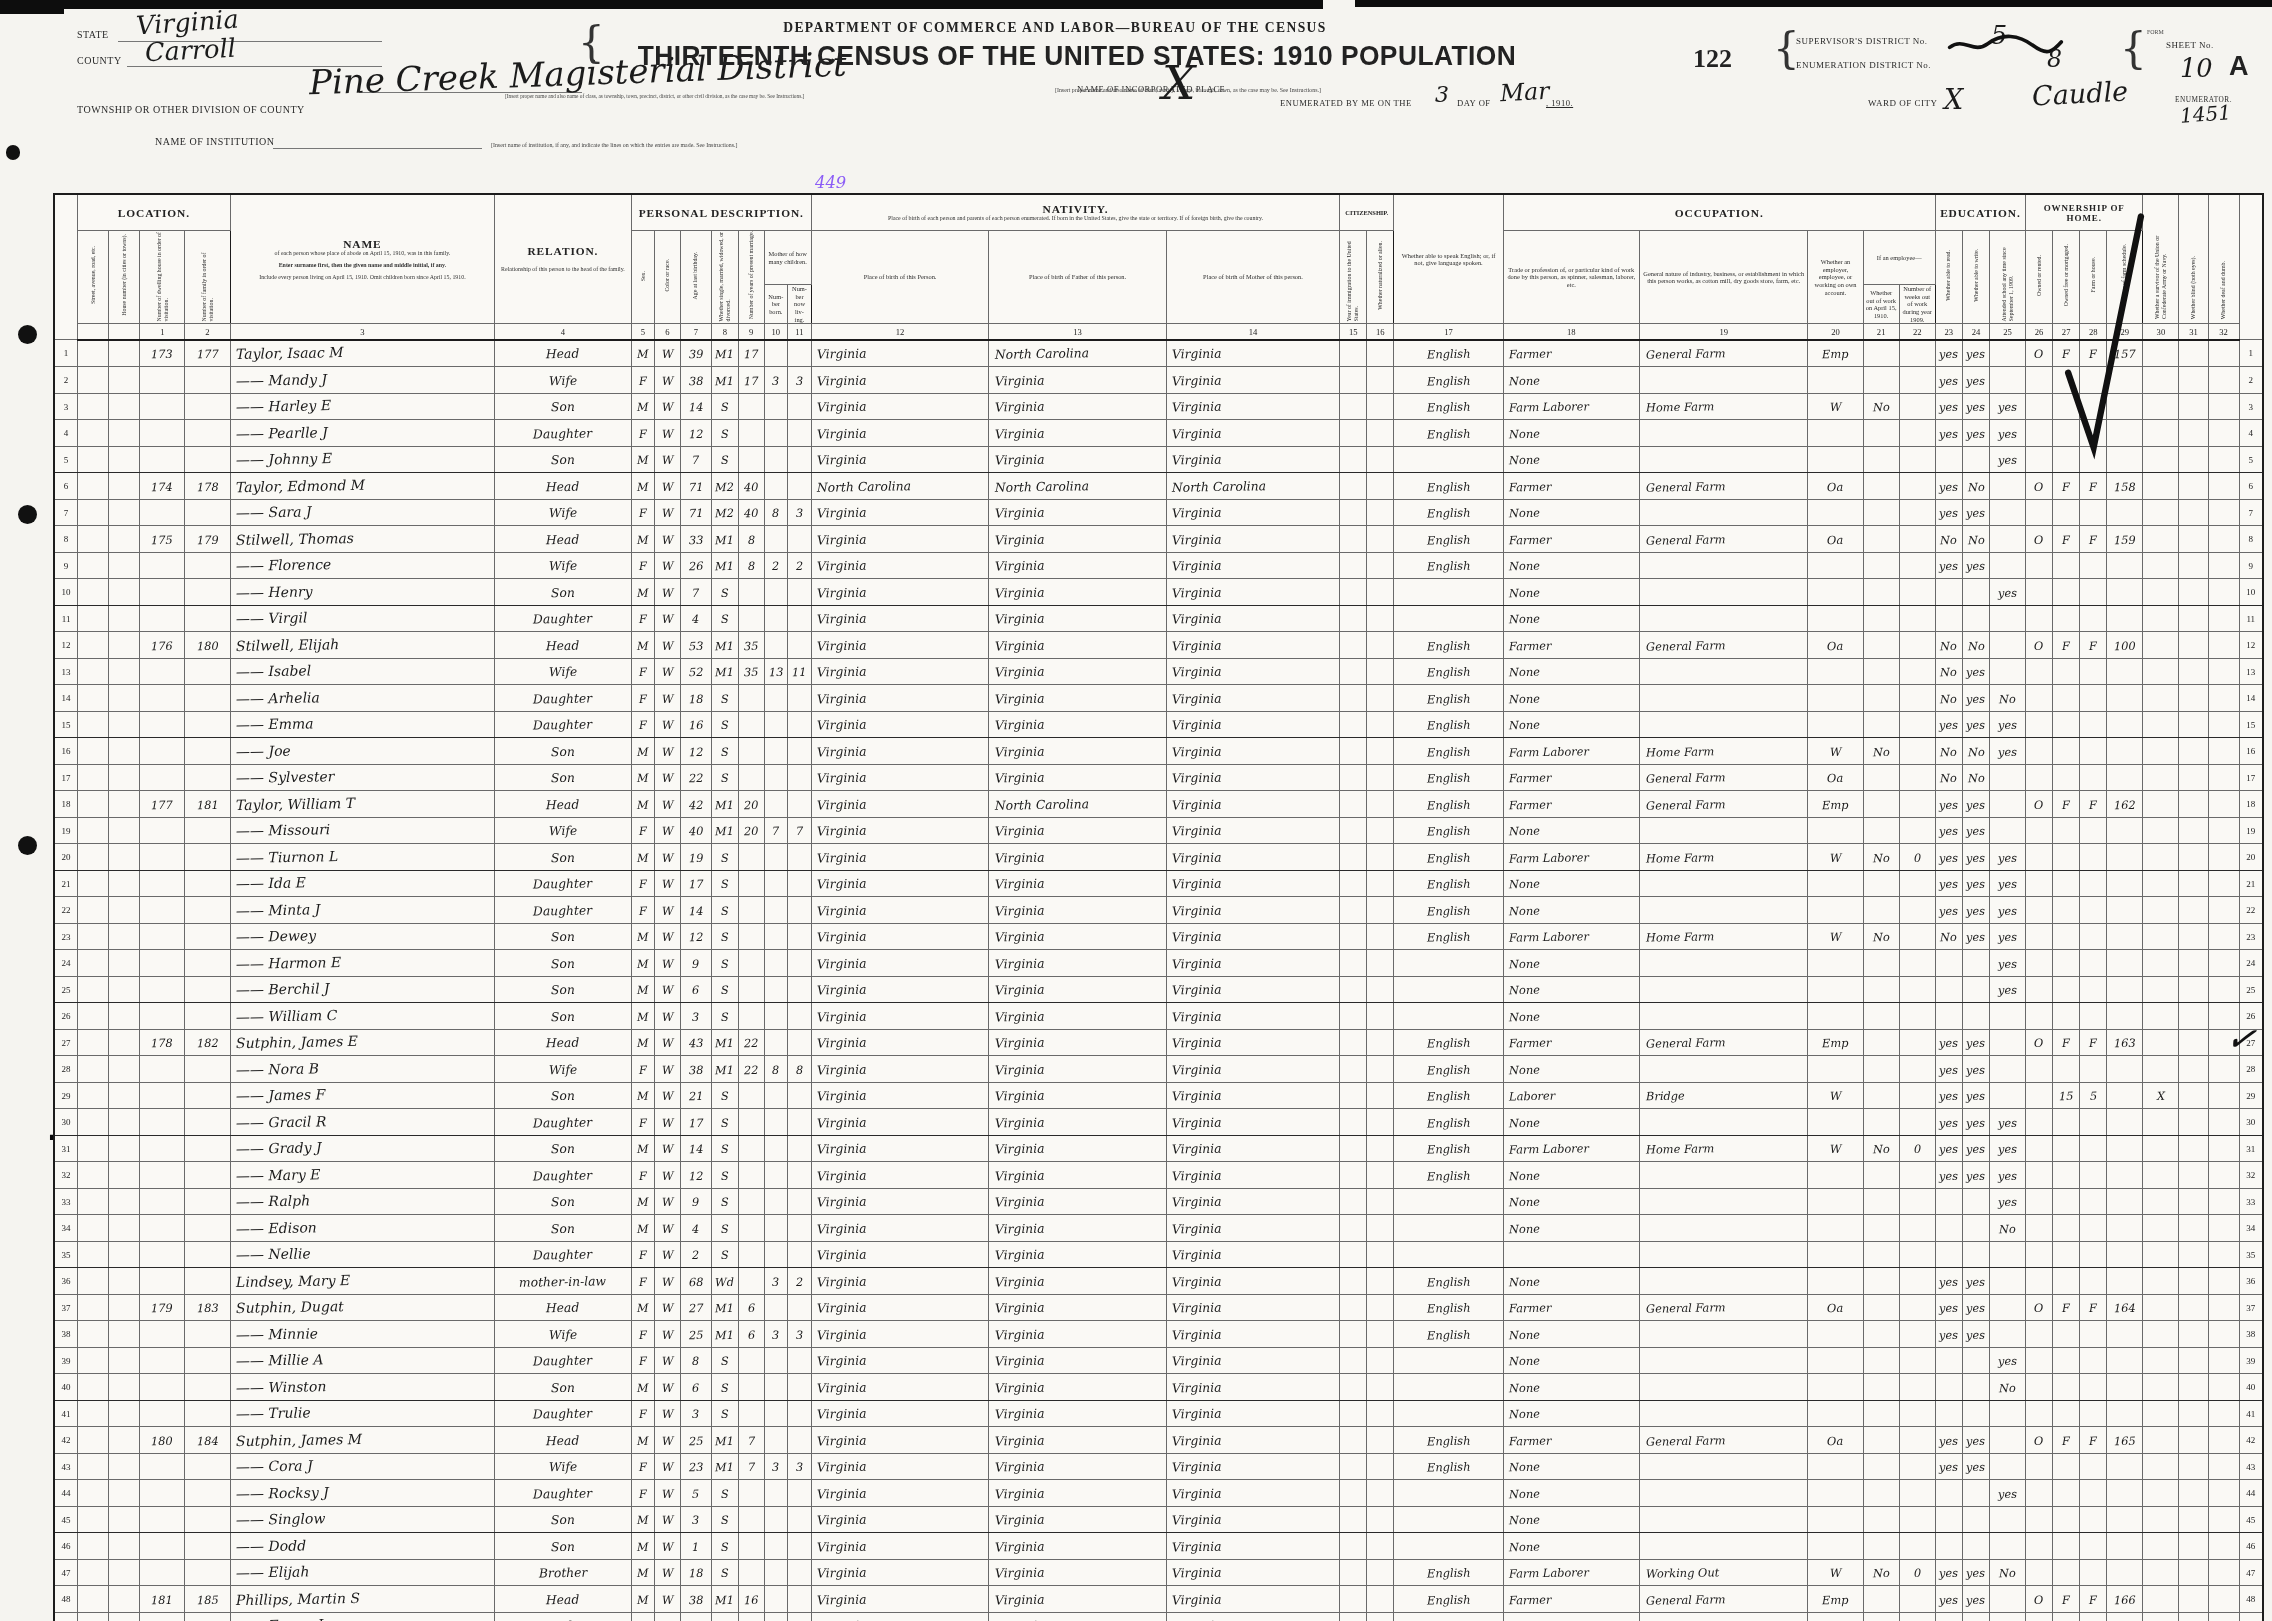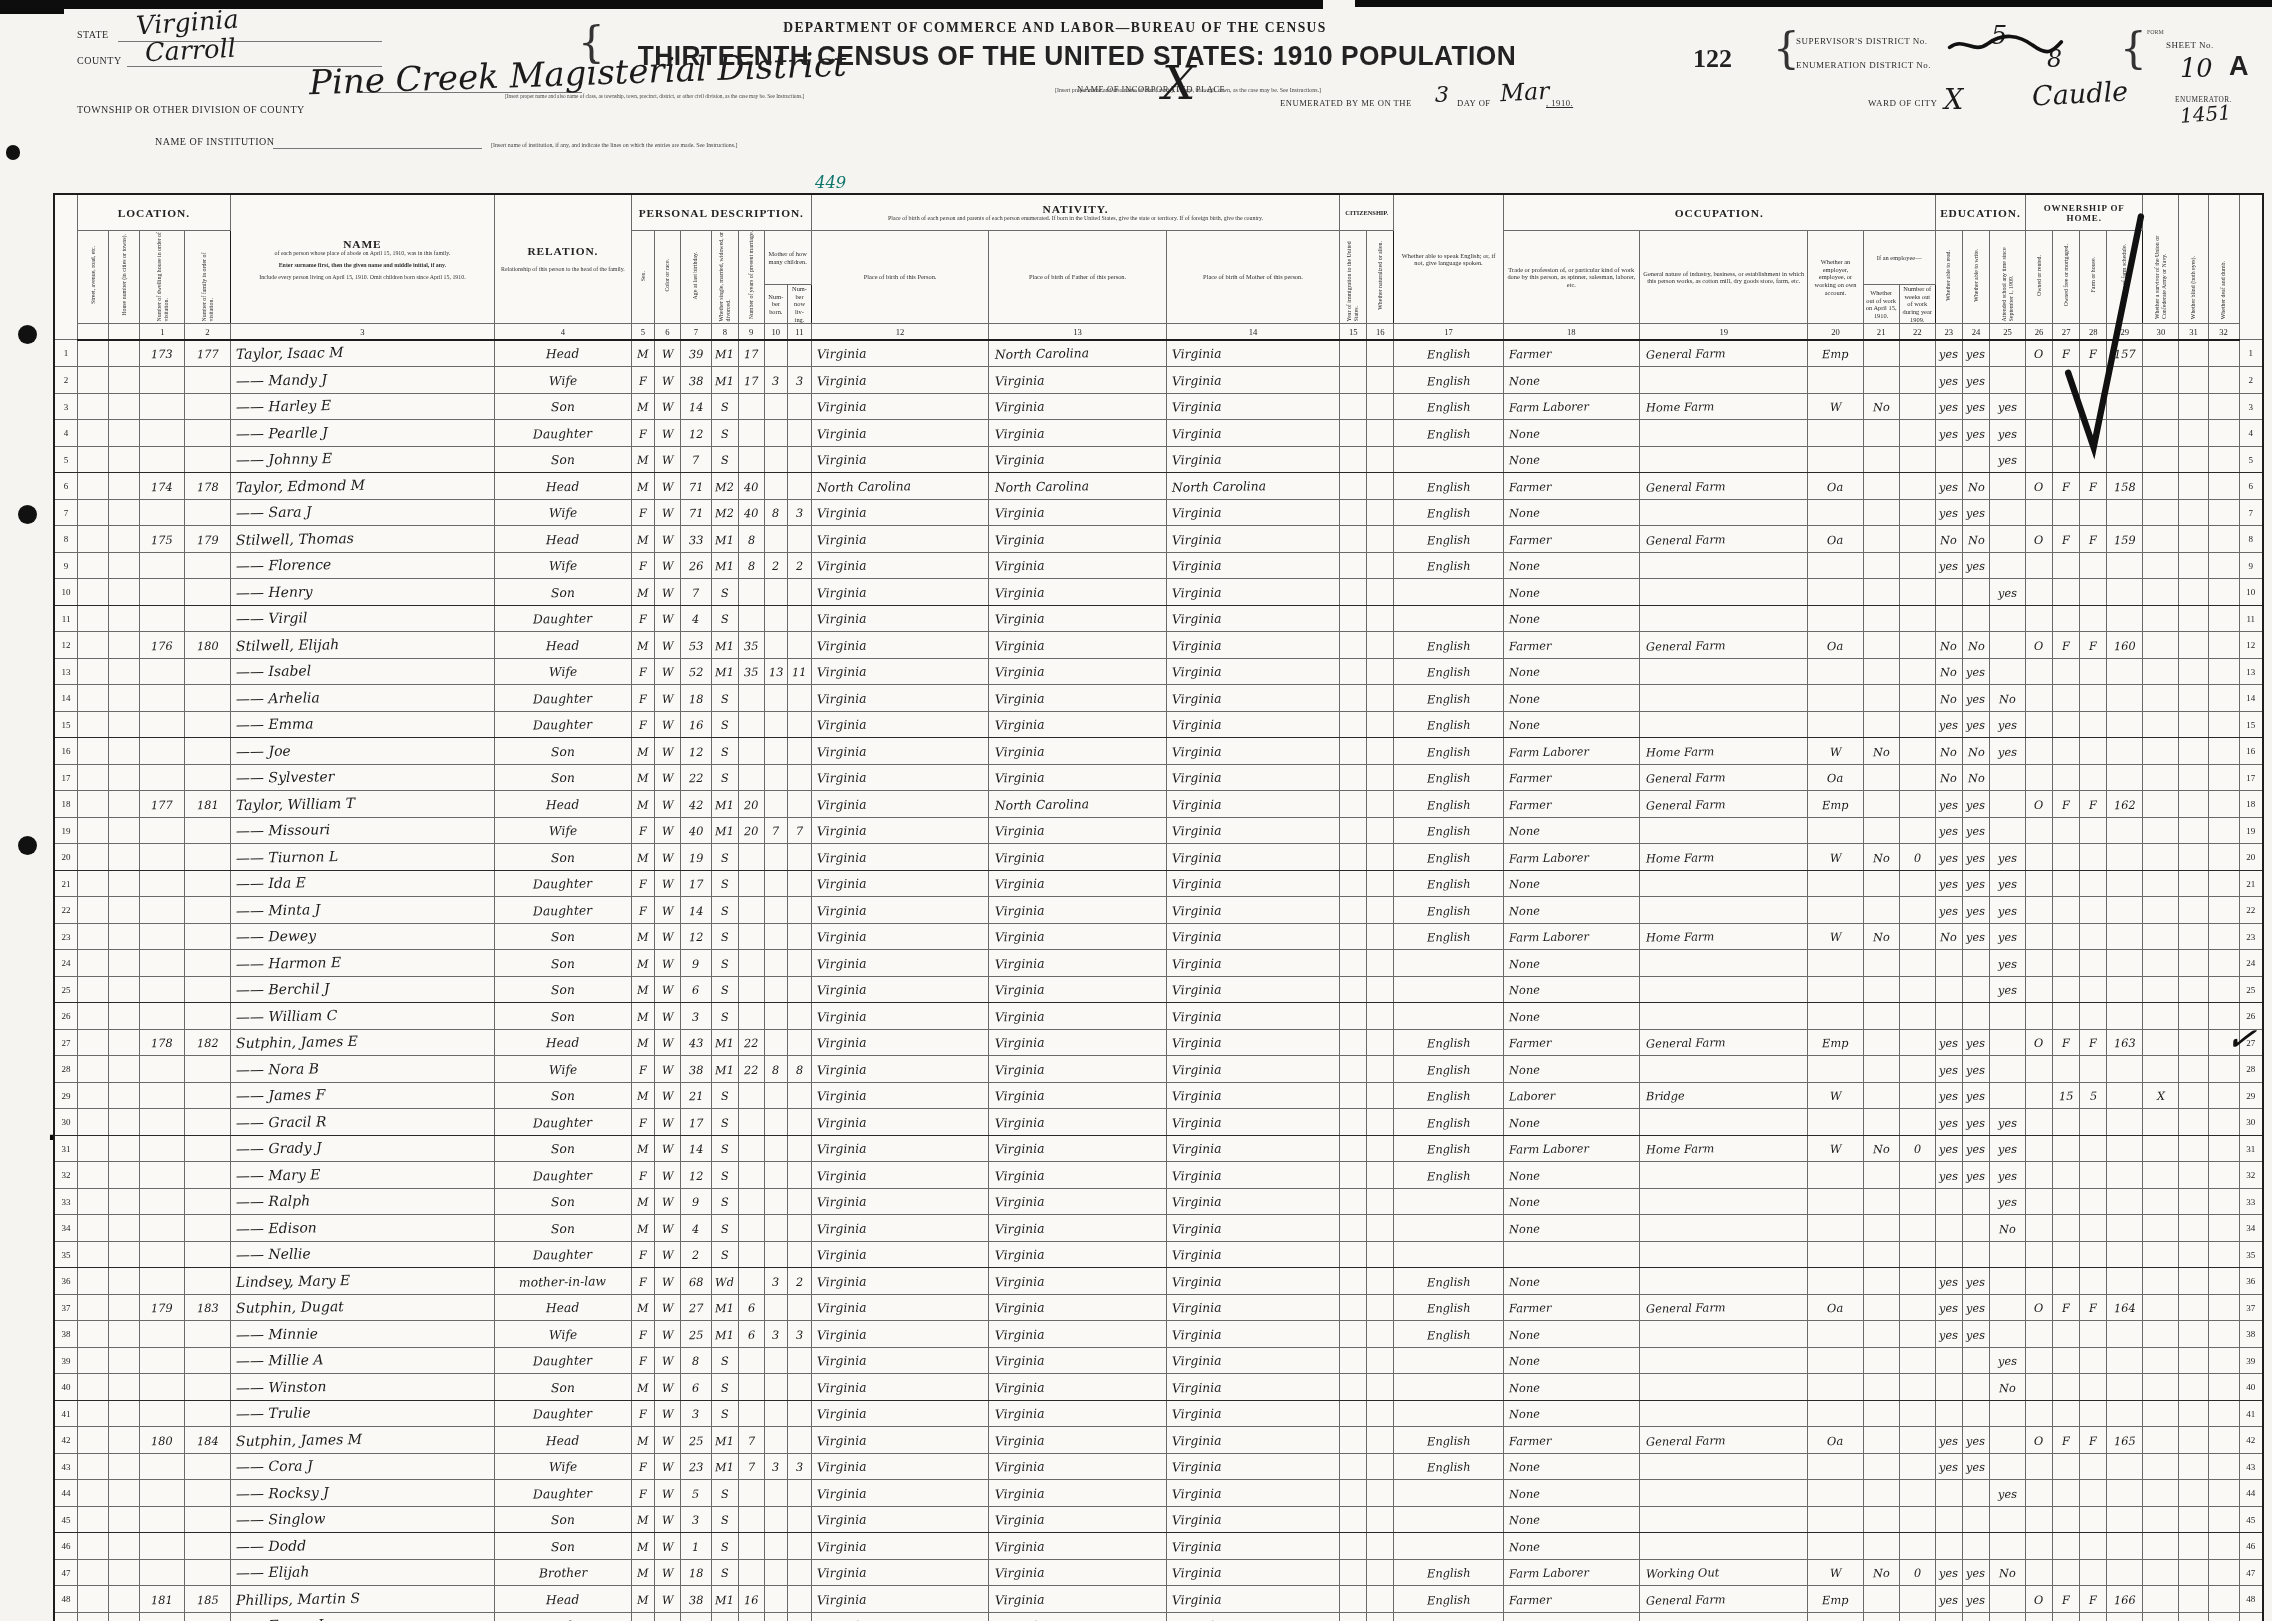--- a/index.html
+++ b/index.html
@@ -130,21 +130,21 @@
 <div class="hdr-abs plabel" style="left:2166px;top:40px;font-size:9px;">SHEET No.</div>
 <div class="hdr-abs hw" style="left:2180px;top:53px;font-size:25.5px;">10</div>
 <div class="hdr-abs sheetA" style="left:2229px;top:51px;">A</div>
 <div class="hdr-abs hw" style="left:2180px;top:102px;font-size:20px;transform:rotate(-4deg);">1451</div>
 
 <div class="hdr-abs plabel" style="left:1868px;top:98px;font-size:9px;">WARD OF CITY</div>
 <div class="hdr-abs hw" style="left:1944px;top:84px;font-size:27px;">X</div>
 <div class="hdr-abs hw" style="left:2032px;top:78px;font-size:27px;transform:rotate(-3deg);">Caudle</div>
 <div class="hdr-abs plabel" style="left:2175px;top:95px;font-size:7.3px;">ENUMERATOR.</div>
 
-<div class="hdr-abs hw" style="left:815px;top:173px;font-size:16.4px;color:#0f766e;">449</div>
+<div class="hdr-abs hw" style="left:815px;top:173px;font-size:16.4px;color:#8b5cf6;">449</div>
 
 <table class="sheet">
   <colgroup>
     <col style="width:23.6px">
       <col style="width:31px">
       <col style="width:31px">
       <col style="width:45px">
       <col style="width:45px">
     <col style="width:264px">
       <col style="width:136px">
@@ -724,21 +724,21 @@
         <td class="lft"><span class="hw">General Farm</span></td>
         <td class="ctr"><span class="hw">Oa</span></td>
         <td class="ctr"></td>
         <td class="ctr"></td>
         <td class="ctr hl"><span class="hw">No</span></td>
         <td class="ctr"><span class="hw">No</span></td>
         <td class="ctr"></td>
         <td class="ctr hl"><span class="hw">O</span></td>
         <td class="ctr"><span class="hw">F</span></td>
         <td class="ctr"><span class="hw">F</span></td>
-        <td class="ctr"><span class="hw">160</span></td>
+        <td class="ctr"><span class="hw">100</span></td>
         <td class="ctr hl"></td>
         <td class="ctr hl"></td>
         <td class="ctr hl"></td>
         <td class="gut">12</td>
       </tr>
       <tr>
         <td class="gut">13</td>
         <td class="ctr"></td>
         <td class="ctr"></td>
         <td class="ctr"></td>

